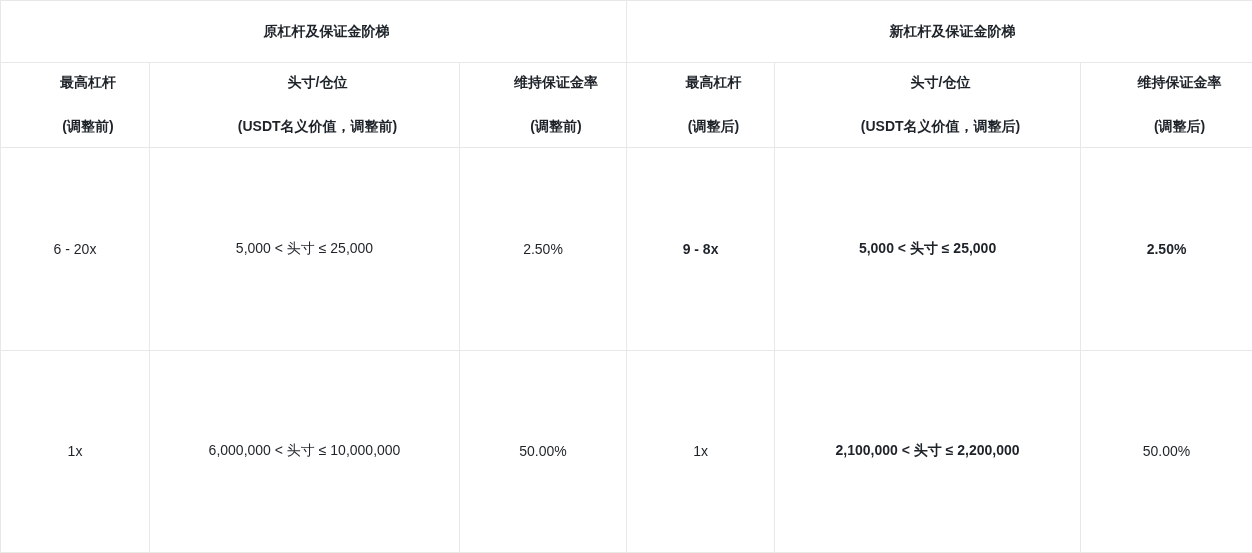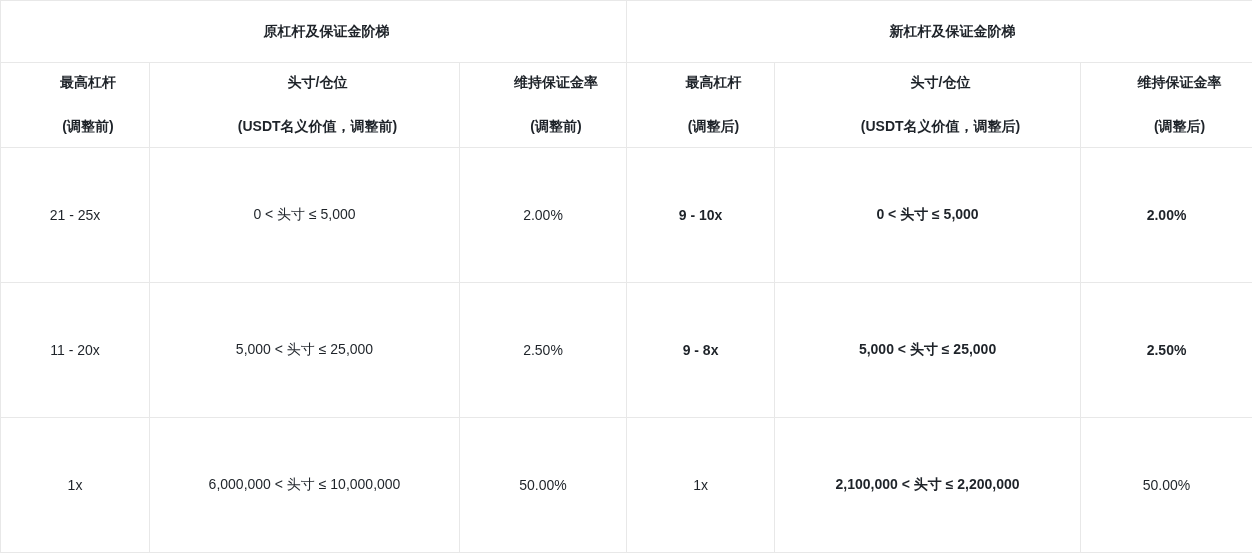--- a/index.html
+++ b/index.html
@@ -74,29 +74,21 @@
         <div class="hdr-line2">(USDT名义价值，调整后)</div>
       </th>
       <th>
         <div class="hdr-line1">维持保证金率</div>
         <div class="hdr-line2">(调整后)</div>
       </th>
     </tr>
   </thead>
   <tbody id="tier-rows">
       <tr>
-        <td>21 - 25x</td>
-        <td>0 &lt; 头寸 ≤ 5,000</td>
-        <td>2.00%</td>
-        <td class="bold">9 - 10x</td>
-        <td class="bold">0 &lt; 头寸 ≤ 5,000</td>
-        <td class="bold">2.00%</td>
-      </tr>
-      <tr>
-        <td>11 - 20x</td>
+        <td>6 - 20x</td>
         <td>5,000 &lt; 头寸 ≤ 25,000</td>
         <td>2.50%</td>
         <td class="bold">9 - 8x</td>
         <td class="bold">5,000 &lt; 头寸 ≤ 25,000</td>
         <td class="bold">2.50%</td>
       </tr>
       <tr>
         <td>1x</td>
         <td>6,000,000 &lt; 头寸 ≤ 10,000,000</td>
         <td>50.00%</td>

